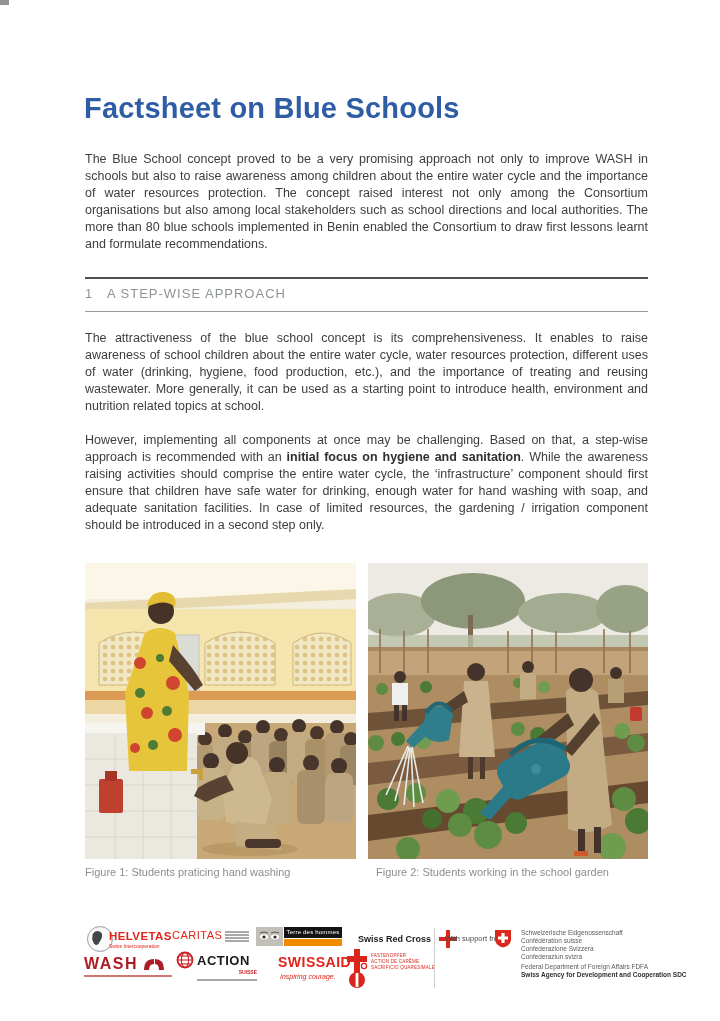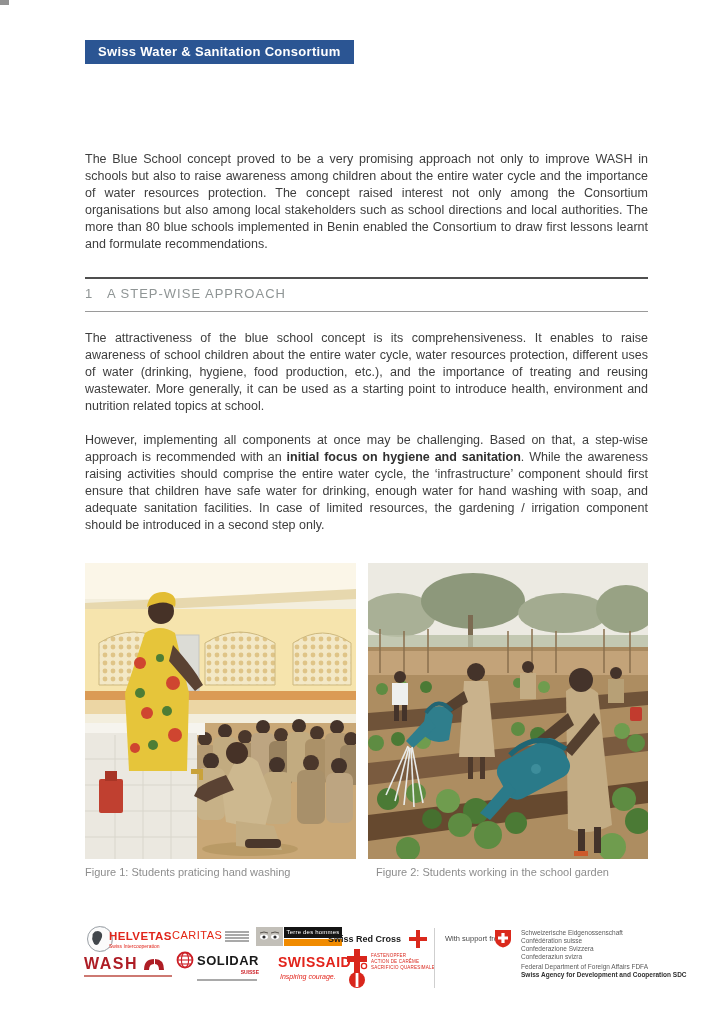--- a/index.html
+++ b/index.html
@@ -44,21 +44,21 @@
   .caritas{left:172px;top:929px;display:flex;align-items:flex-start;}
   .car-name{font-size:11px;font-weight:normal;color:#e32613;letter-spacing:.5px;}
   .car-lines{display:flex;flex-direction:column;gap:1.5px;margin:2px 0 0 3px;}
   .car-lines div{width:24px;height:1.5px;background:#a9a9a9;}
   .tdh{left:256px;top:927px;display:flex;}
   .tdh-eyes{width:27px;height:19px;}
   .tdh-right{margin-left:1px;}
   .tdh-bar{width:58px;height:11px;background:#141414;color:#fff;font-size:6px;line-height:11px;
            text-align:center;letter-spacing:.2px;}
   .tdh-orange{width:58px;height:7px;background:#f08b00;border-top:1px solid #fff;}
-  .src{left:328px;top:930px;display:flex;align-items:flex-start;}
+  .src{left:358px;top:930px;display:flex;align-items:flex-start;}
   .src-name{font-size:9px;font-weight:bold;color:#1a1a1a;margin-top:4px;}
   .src-cross{margin-left:8px;}
   .heks{left:84px;top:955px;}
   .heks-row{display:flex;align-items:center;}
   .heks-name{font-size:16px;font-weight:bold;color:#ae1d25;letter-spacing:1.5px;}
   .heks-line{width:88px;height:2px;background:#c0574f;margin-top:2px;opacity:.8;}
   .solidar{left:176px;top:951px;display:flex;}
   .sol-col{margin-left:3px;}
   .sol-name{font-size:13px;font-weight:bold;color:#1a1a1a;letter-spacing:.5px;}
   .sol-tag{font-size:5px;font-weight:bold;color:#cc2027;text-align:right;margin-top:0;}
@@ -78,24 +78,22 @@
   .conf-lines div{font-size:6.5px;color:#5a5a5a;line-height:8px;}
   .dept-line{position:absolute;left:521px;top:963px;font-size:6.5px;color:#5a5a5a;}
   .agency-line{position:absolute;left:521px;top:971px;font-size:6.5px;font-weight:bold;color:#2e2e2e;}
 </style>
 </head>
 <body>
 
 <div class="page">
   <div class="corner-artifact"></div>
 
-  <div class="banner">
-    <span>Swiss Water &amp; Sanitation Consortium</span>
-  </div>
-
+
+  <h1 class="title">Factsheet on Blue Schools</h1>
 
   <p class="body intro">The Blue School concept proved to be a very promising approach not only to improve WASH in schools but also to raise awareness among children about the entire water cycle and the importance of water resources protection. The concept raised interest not only among the Consortium organisations but also among local stakeholders such as school directions and local authorities. The more than 80 blue schools implemented in Benin enabled the Consortium to draw first lessons learnt and formulate recommendations.</p>
 
   <div class="rule rule-top"></div>
   <div class="section-heading">
     <span class="sec-num">1</span>
     <span class="sec-title">A STEP-WISE APPROACH</span>
   </div>
   <div class="rule rule-bottom"></div>
 
@@ -392,21 +390,21 @@
 
   <div class="logo solidar">
     <svg width="18" height="18" viewBox="0 0 18 18">
       <circle cx="9" cy="9" r="7.5" fill="none" stroke="#cc2027" stroke-width="1.8"></circle>
       <ellipse cx="9" cy="9" rx="3.6" ry="7.5" fill="none" stroke="#cc2027" stroke-width="1.1"></ellipse>
       <line x1="1.5" y1="9" x2="16.5" y2="9" stroke="#cc2027" stroke-width="1.1"></line>
       <line x1="2.5" y1="5" x2="15.5" y2="5" stroke="#cc2027" stroke-width="1.1"></line>
       <line x1="2.5" y1="13" x2="15.5" y2="13" stroke="#cc2027" stroke-width="1.1"></line>
     </svg>
     <div class="sol-col">
-      <span class="sol-name">SOLIDAR</span>
+      <span class="sol-name">ACTION</span>
       <div class="sol-tag">SUISSE</div>
       <div class="sol-line"></div>
     </div>
   </div>
 
   <div class="logo swissaid">
     <div class="sa-row">
       <span class="sa-name">SWISSAID</span>
       <svg width="15" height="15" viewBox="0 0 15 15" style="margin-left:2px">
         <circle cx="4" cy="4" r="2.6" fill="none" stroke="#e2231a" stroke-width="1.3"></circle>

